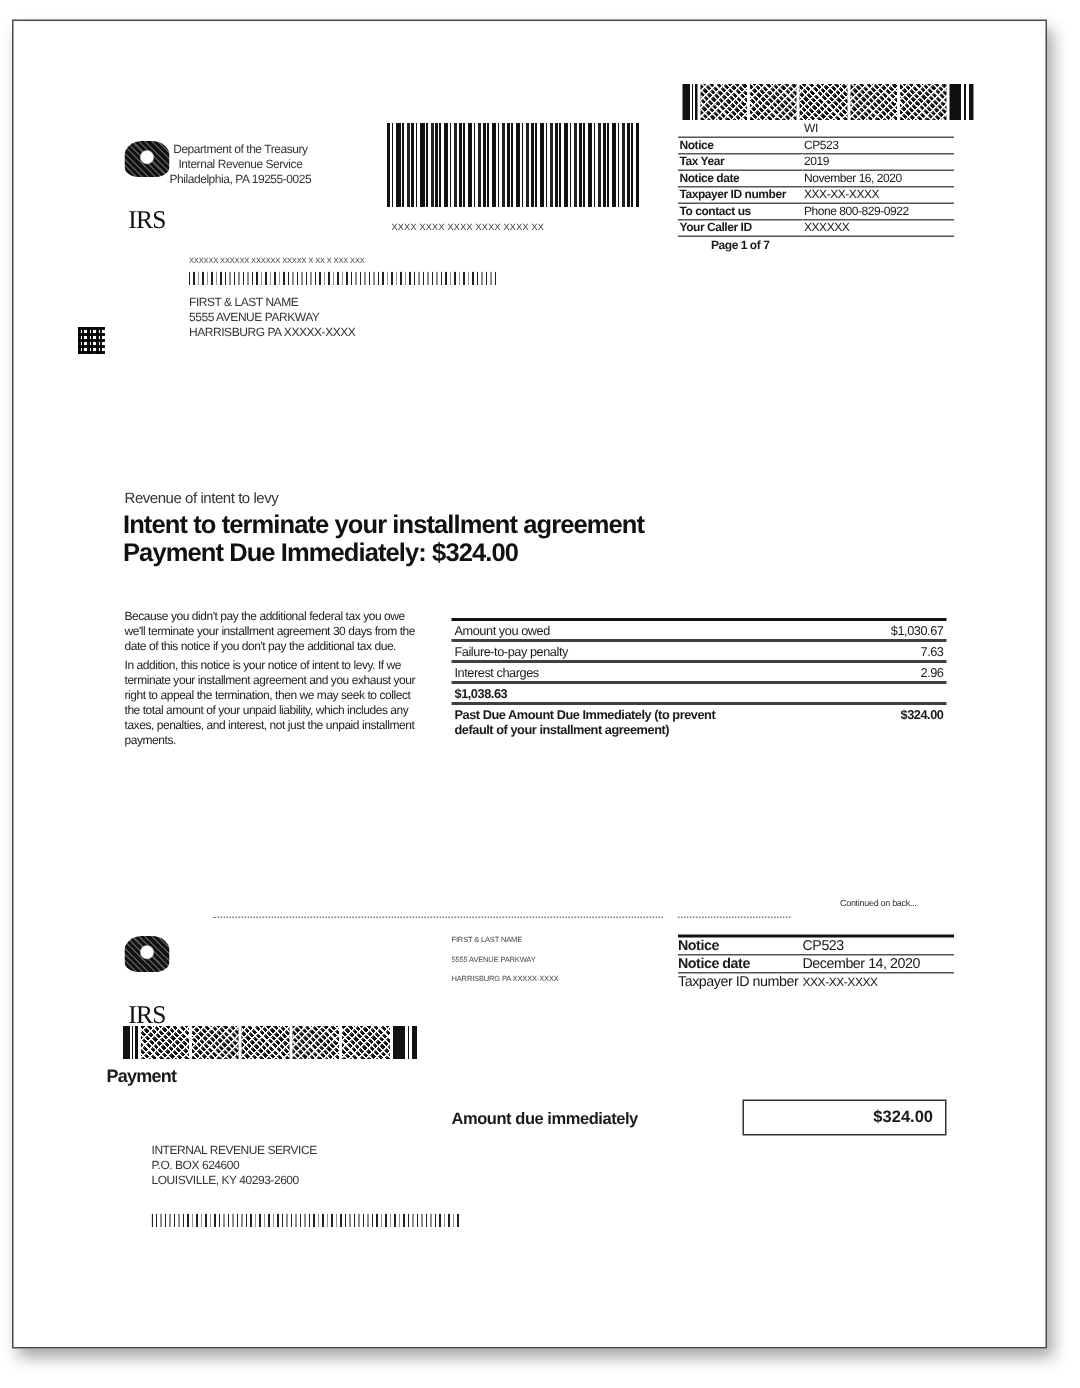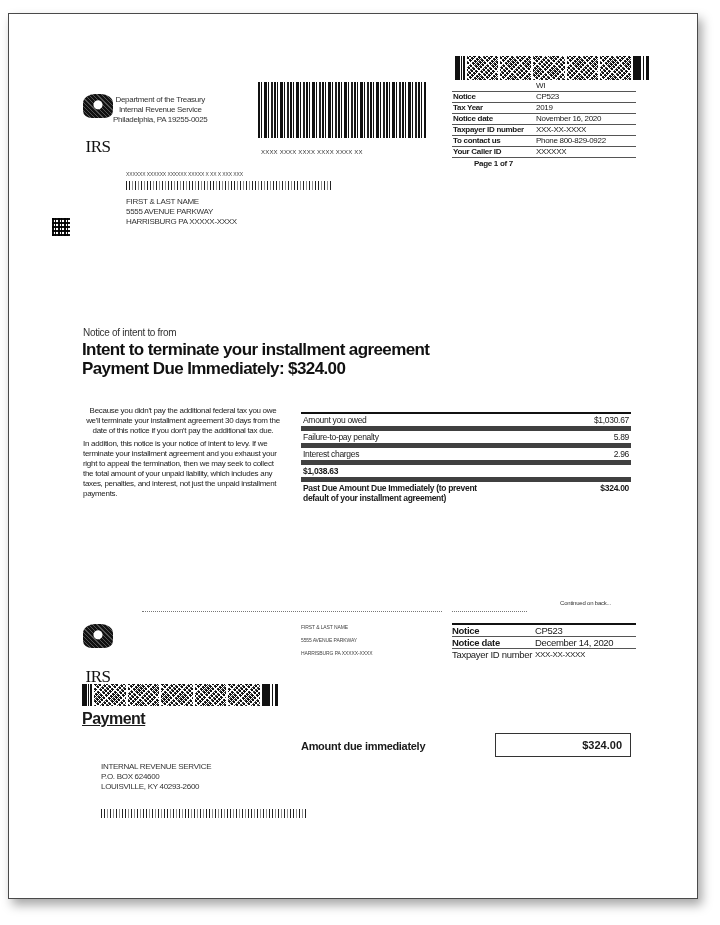--- a/index.html
+++ b/index.html
@@ -62,21 +62,21 @@
   .info-table { border-collapse: collapse; width: 184px; }
   .info-table td { padding: 0 0 0 1px; height: 10px; border-bottom: 1px solid #555; vertical-align: bottom; }
   .info-table td.k { font-weight: bold; width: 82px; }
   .info-table tr.top td { border-bottom: 1px solid #555; }
 
   .title-h { font-weight: bold; font-size: 17px; line-height: 19px; letter-spacing: -0.6px; color: #111; }
 
   
   .bill { width: 330px; border-top: 2.5px solid #111; }
   .bill-h { font-weight: bold; font-size: 10px; padding: 5px 0 4px 2px; border-bottom: 1px solid #666; }
-  .bill-row { display: flex; justify-content: space-between; border-bottom: 5px solid #404040; padding: 1px 0 1px 2px; font-size: 8.5px; letter-spacing: -0.3px; line-height: 10px; }
+  .bill-row { display: flex; justify-content: space-between; border-bottom: 2px solid #404040; padding: 1px 0 1px 2px; font-size: 8.5px; letter-spacing: -0.3px; line-height: 10px; }
   .bill-row.b { font-weight: bold; }
   .bill-row .lbl { width: 175px; }
   .bill-row .val { text-align: right; padding-right: 2px; }
   .bill-row.last { border-bottom: none; }
 
   .dotted { border-top: 1px dotted #777; height: 0; }
 
   
   .stub-table { width: 184px; border-top: 2px solid #111; }
   .stub-row { display: flex; border-bottom: 1px solid #555; font-size: 9.5px; line-height: 11px; letter-spacing: -0.3px; }
@@ -158,39 +158,39 @@
 
   <div class="abs t5 narrow" style="left:117px; top:157px; color:#444;">XXXXXX XXXXXX XXXXXX XXXXX    X   XX X XXX  XXX</div>
   <div class="abs imb" style="left:117px; top:167px; width:206px;"></div>
   <div class="abs narrow t8" style="left:117px; top:183px; color:#333;">
     <div>FIRST &amp; LAST NAME</div>
     <div>5555 AVENUE PARKWAY</div>
     <div>HARRISBURG PA XXXXX-XXXX</div>
   </div>
   <div class="abs qr" style="left:43px; top:204px;"></div>
 
-  <div class="abs narrow" style="left:74px; top:313px; font-size:10px; color:#333; letter-spacing:-0.3px;">Notice of intent to from</div>
+  <div class="abs narrow" style="left:74px; top:313px; font-size:10px; color:#333; letter-spacing:-0.3px;">Revenue of intent to levy</div>
   <div class="abs" style="left:73px; top:326px;">
     <div class="title-h">Intent to terminate your installment agreement</div>
     <div class="title-h">Payment Due Immediately: $324.00</div>
   </div>
 
   <div class="abs narrow t8" style="left:74px; top:392px; width:200px; color:#222;">
-    <p style="margin:0 0 3px 0;text-align:center;">Because you didn't pay the additional federal tax you owe  we'll terminate your installment agreement 30 days from the date of this notice if you don't pay the additional tax due.</p>
+    <p style="margin:0 0 3px 0;">Because you didn't pay the additional federal tax you owe  we'll terminate your installment agreement 30 days from the date of this notice if you don't pay the additional tax due.</p>
     <p style="margin:0;">In addition, this notice is your notice of intent to levy. If we terminate your installment agreement and you exhaust your right to appeal the termination, then we may seek to collect the total amount of your unpaid liability, which includes any taxes, penalties, and interest, not just the unpaid installment payments.</p>
   </div>
 
   <div class="abs bill narrow" style="left:292px; top:398px;">
     <div class="bill-row">
       <span class="lbl">Amount you owed</span>
       <span class="val">$1,030.67</span>
     </div>
     <div class="bill-row">
       <span class="lbl">Failure-to-pay penalty</span>
-      <span class="val">5.89</span>
+      <span class="val">7.63</span>
     </div>
     <div class="bill-row">
       <span class="lbl">Interest charges</span>
       <span class="val">2.96</span>
     </div>
     <div class="bill-row b">
       <span class="val">$1,038.63</span>
     </div>
     <div class="bill-row b last">
       <span class="lbl">Past Due Amount Due Immediately (to prevent default of your installment agreement)</span>
@@ -230,21 +230,21 @@
 
   <div class="abs pdf417" style="left:73px; top:670px; width:196px; height:22px;">
     <div class="start"></div>
       <div class="blk"></div>
       <div class="blk"></div>
       <div class="blk"></div>
       <div class="blk"></div>
       <div class="blk"></div>
       <div class="stop"></div>
   </div>
-  <div class="abs" style="left:73px; top:696px; font-weight:bold; font-size:16px; letter-spacing:-0.5px;text-decoration:underline;">Payment</div>
+  <div class="abs" style="left:62px; top:696px; font-weight:bold; font-size:12px; letter-spacing:-0.5px;">Payment</div>
 
 
   <div class="abs narrow" style="left:292px; top:726px; font-weight:bold; font-size:11px; letter-spacing:-0.3px;">Amount due immediately</div>
   <div class="abs amt-box narrow" style="left:486px; top:719px;">
     <span>$324.00</span>
   </div>
 
   <div class="abs narrow t8" style="left:92px; top:748px; color:#333;">
     <div>INTERNAL REVENUE SERVICE</div>
     <div>P.O. BOX 624600</div>

